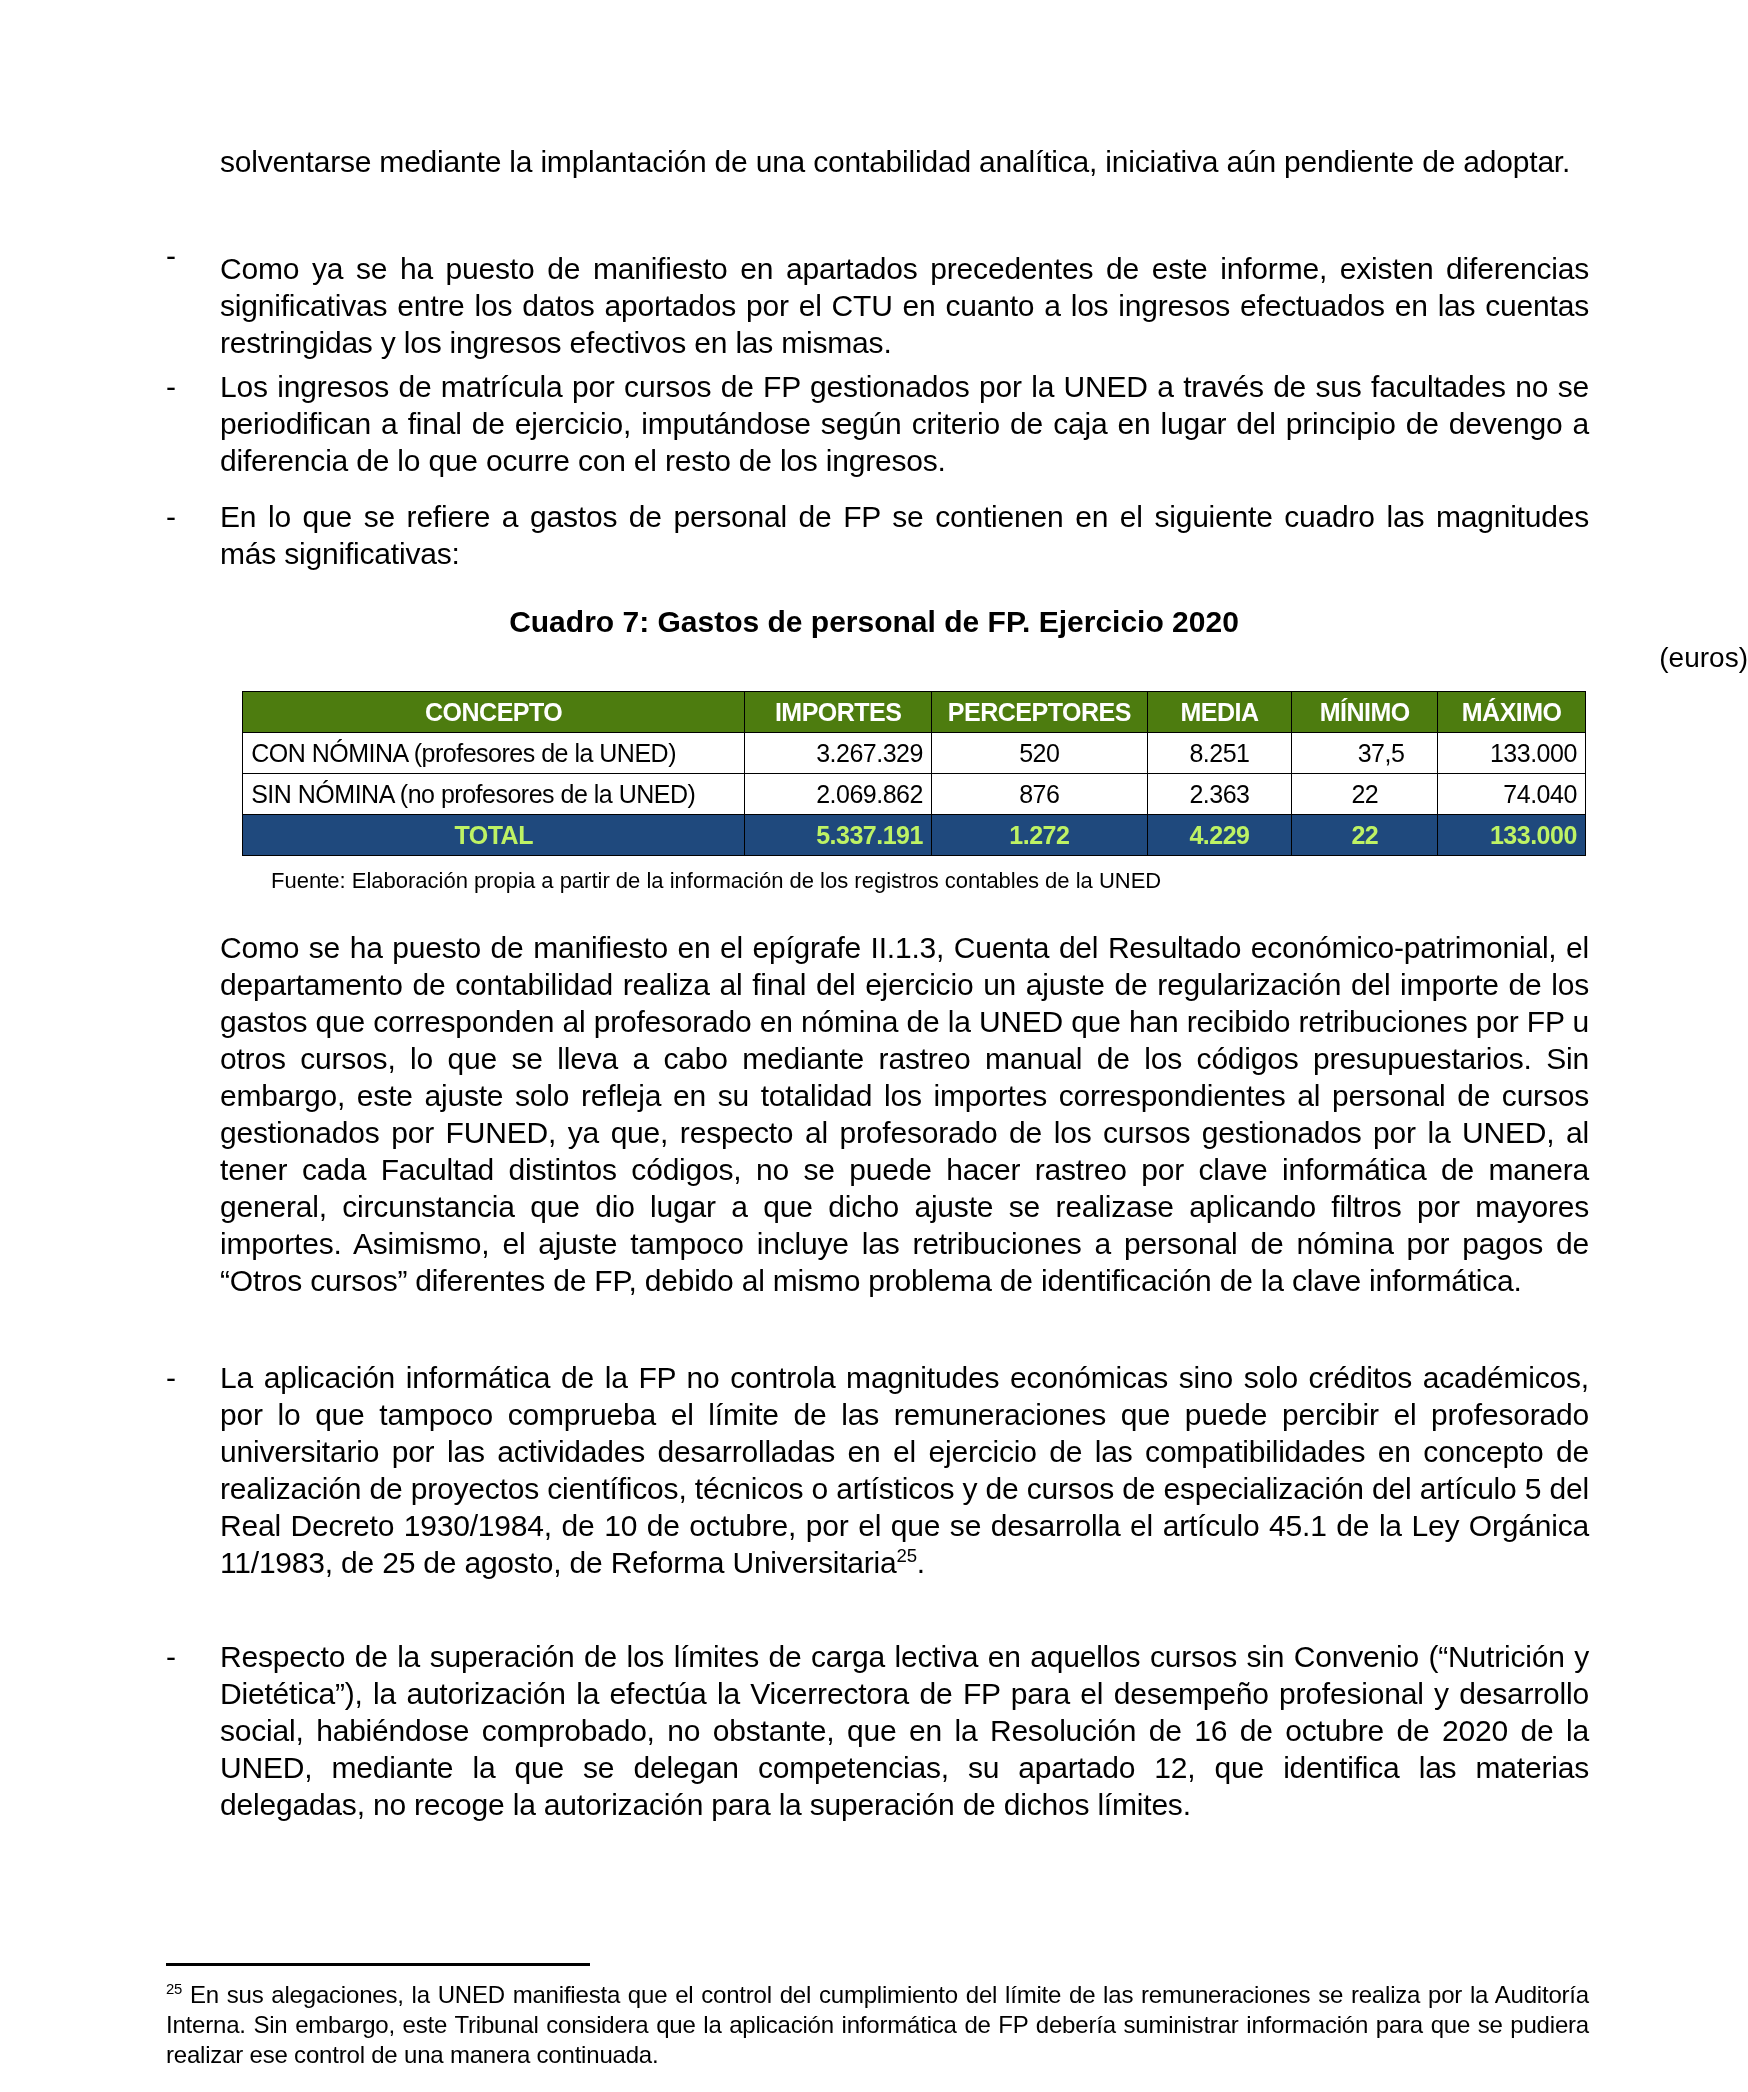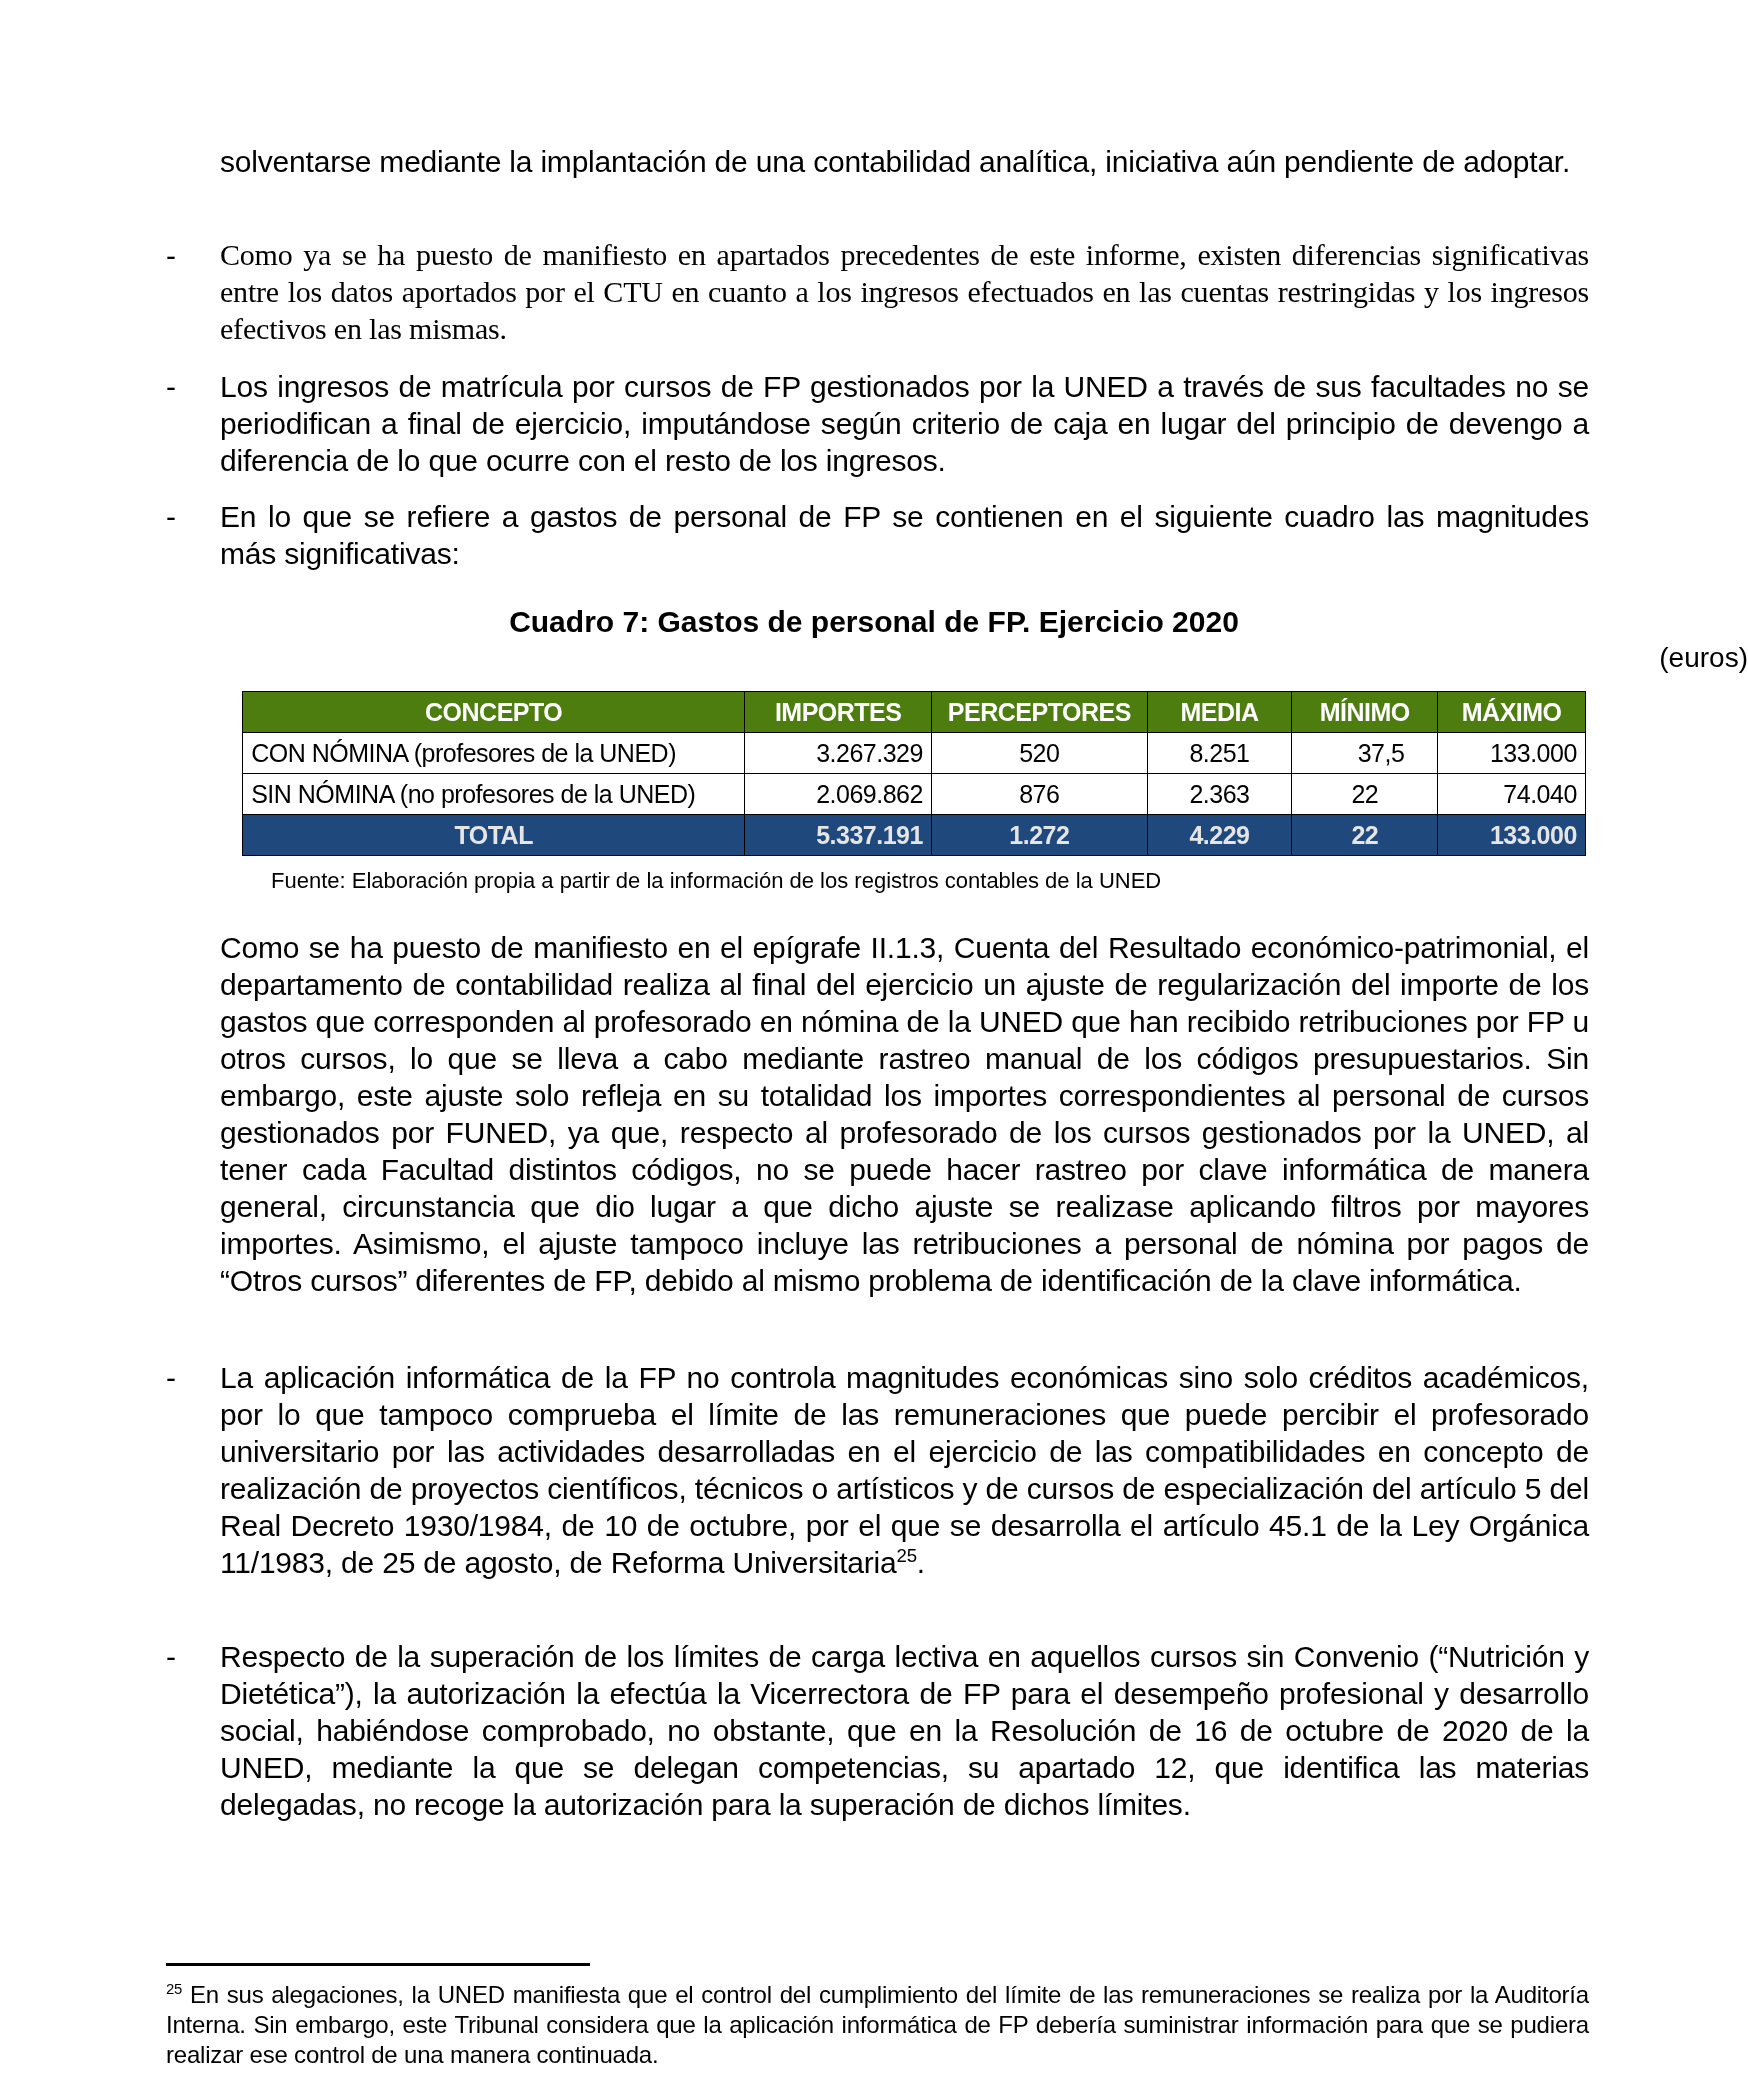--- a/index.html
+++ b/index.html
@@ -67,21 +67,21 @@
     background: #4d7c0f;
     color: #fff;
     font-weight: bold;
     text-align: center;
   }
   table.data-table tbody td.num { text-align: right; }
   table.data-table tbody td.ctr { text-align: center; }
   table.data-table tbody td.mid { text-align: right; padding-right: 33px; }
   table.data-table tfoot td {
     background: #1f497d;
-    color: #e5e5e5;
+    color: #bef264;
     font-weight: bold;
   }
   .col-concepto { width: 498px; }
   .col-importes { width: 183px; }
   .col-perceptores { width: 203px; }
   .col-media { width: 143px; }
   .col-minimo { width: 141px; }
   .col-maximo { width: 140px; }
   .source-note {
     position: absolute;
@@ -111,21 +111,21 @@
   sup { font-size: 62%; line-height: 0; vertical-align: super; }
 </style>
 </head>
 <body>
 
 <div class="page">
 
   <div class="text-block" style="top:143px;">solventarse mediante la implantación de una contabilidad analítica, iniciativa aún pendiente de adoptar.</div>
 
   <span class="bullet" style="top:237px;">-</span>
-  <div class="text-block" style="top:236px;font-family:Liberation Serif, serif;">Como ya se ha puesto de manifiesto en apartados precedentes de este informe, existen diferencias significativas entre los datos aportados por el CTU en cuanto a los ingresos efectuados en las cuentas restringidas y los ingresos efectivos en las mismas.</div>
+  <div class="text-block" style="top:250px;">Como ya se ha puesto de manifiesto en apartados precedentes de este informe, existen diferencias significativas entre los datos aportados por el CTU en cuanto a los ingresos efectuados en las cuentas restringidas y los ingresos efectivos en las mismas.</div>
 
   <span class="bullet" style="top:368px;">-</span>
   <div class="text-block" style="top:368px;">Los ingresos de matrícula por cursos de FP gestionados por la UNED a través de sus facultades no se periodifican a final de ejercicio, imputándose según criterio de caja en lugar del principio de devengo a diferencia de lo que ocurre con el resto de los ingresos.</div>
 
   <span class="bullet" style="top:498px;">-</span>
   <div class="text-block" style="top:498px;">En lo que se refiere a gastos de personal de FP se contienen en el siguiente cuadro las magnitudes más significativas:</div>
 
   <div class="caption-title">Cuadro 7: Gastos de personal de FP. Ejercicio 2020</div>
   <div class="caption-sub">(euros)</div>
 

